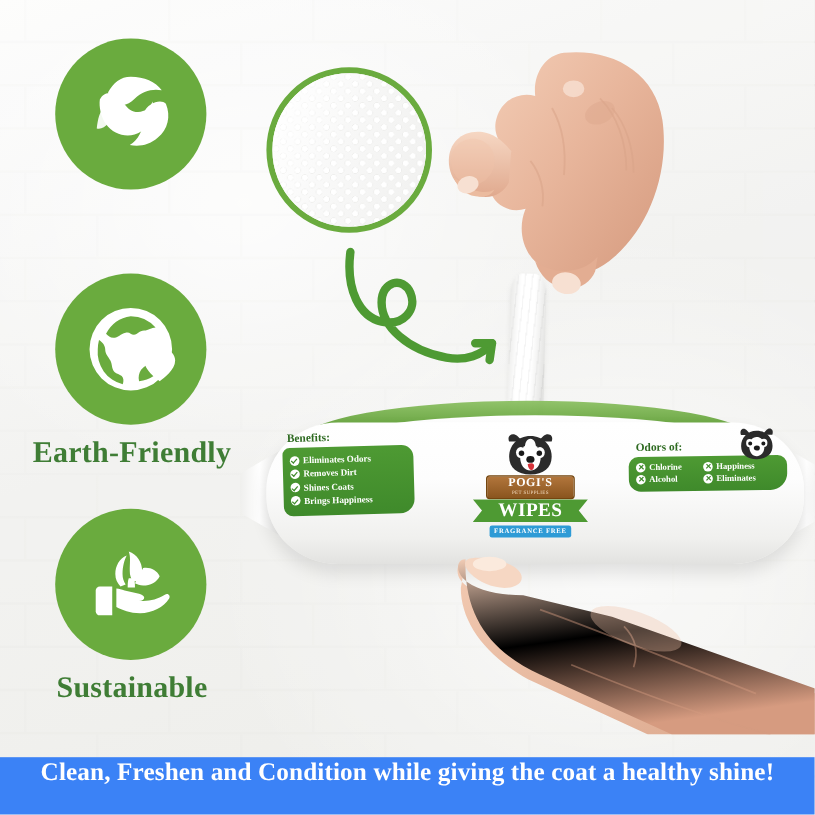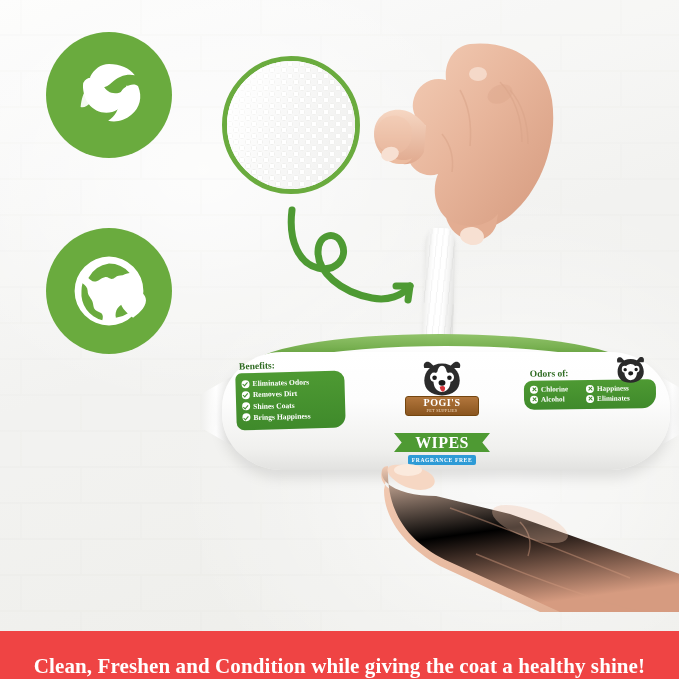--- a/index.html
+++ b/index.html
@@ -143,21 +143,21 @@
     border:1px solid #74460f;
   }
   .brand{color:#ffffff;font-size:10px;font-weight:700;letter-spacing:.5px;line-height:10px;}
   .brand-sub{color:#f3dcc0;font-size:4.2px;letter-spacing:.3px;line-height:5px;}
   .ribbon{
     margin:3px auto 0;background:#4e9a33;color:#ffffff;
     font-size:16px;font-weight:700;letter-spacing:.4px;line-height:19px;
     width:126px;
     clip-path:polygon(0 0,100% 0,92% 50%,100% 100%,0 100%,8% 50%);
   }
-  .ribbon.two{width:96px;margin-top:17px;}
+  .ribbon.two{width:96px;margin-top:0;}
   .frag{
     margin:3px auto 0;background:#2e9bd6;color:#ffffff;
     font-size:5.6px;font-weight:700;letter-spacing:.6px;
     width:68px;padding:2px 0;border-radius:2px;
   }
 
   
   .freeof{
     position:absolute;right:14px;top:28px;width:120px;
     background:linear-gradient(180deg,#4e9a33 0%,#3f8a2b 100%);
@@ -179,22 +179,22 @@
   .free-item .x:before{transform:rotate(45deg);}
   .free-item .x:after{transform:rotate(-45deg);}
   .free-item span{color:#ffffff;font-size:7.2px;font-weight:700;white-space:nowrap;}
   .dog-peek{position:absolute;right:6px;top:-24px;width:38px;height:30px;}
 
   
   .arm{position:absolute;left:380px;top:462px;width:320px;height:150px;}
 
   
   .banner{
-    position:absolute;left:0;right:0;bottom:0;height:48px;background:#ef4444;
-    display:flex;align-items:flex-end;justify-content:center;
+    position:absolute;left:0;right:0;bottom:0;height:48px;background:#3b82f6;
+    display:flex;align-items:flex-start;justify-content:center;
   }
   .banner span{
     color:#ffffff;font-size:21px;font-weight:700;letter-spacing:.1px;
     font-family:"Liberation Serif",serif;white-space:nowrap;
   }
 </style>
 </head>
 <body>
 
 <div id="stage">
@@ -355,22 +355,38 @@
 
     <div class="feature">
       <div class="badge">
         <svg width="86" height="86" viewBox="0 0 100 100" aria-hidden="true">
           <g fill="#ffffff">
             <path d="M50 10a40 40 0 1 0 0 80 40 40 0 0 0 0-80zm0 8a32 32 0 0 1 24 11c-4 0-7 3-11 3-5 0-6 4-10 4-3 0-4-3-8-2-5 1-7 5-12 5-3 0-5-2-7-4A32 32 0 0 1 50 18zM18 50c0-3 .4-6 1.2-9 3 2 6 5 6 9 0 5 3 7 5 11 2 4 1 8 4 11 2 2 5 2 7 4 2 2 2 5 1 8A32 32 0 0 1 18 50zm40 31c-1-4 0-8 2-11 3-4 7-6 11-6 4 0 7-3 9-7 1 2 2 5 2 8a32 32 0 0 1-24 16z"></path>
             <path d="M74 50c-6 0-11 5-11 11 0 9 11 17 15 20 4-3 15-11 15-20 0-6-5-11-11-11-2 0-4 1-4 2-1-1-2-2-4-2z"></path>
           </g>
         </svg>
       </div>
+      <div class="feat-label">Earth-Friendly</div>
     </div>
 
+    <div class="feature">
+      <div class="badge">
+        <svg width="86" height="86" viewBox="0 0 100 100" aria-hidden="true">
+          <g fill="#ffffff">
+            <path d="M48 18c8 3 13 10 13 19 0 4-1 7-3 10h-6c-2-3-3-6-3-10 0-8 1-14-1-19z"></path>
+            <path d="M46 22c-7 3-11 10-11 18 0 5 2 9 5 12l5-2c-2-3-3-6-3-10 0-8 2-14 4-18z"></path>
+            <path d="M62 34c7-1 13 2 16 8-3 6-9 9-16 9-3 0-6-1-8-2 3-5 5-10 8-15z"></path>
+            <path d="M48 44h5c1 3 1 6 1 9h-7c0-3 0-6 1-9z"></path>
+            <path d="M20 52h12v28H20a4 4 0 0 1-4-4V56a4 4 0 0 1 4-4z"></path>
+            <path d="M36 54c3 0 5 1 8 2l14 3c3 1 5 2 5 4 0 2-2 3-5 3l-16-1 20 1c8 0 14-2 21-6 3-2 6 1 4 4-5 8-16 14-28 14-10 0-17-3-23-6V54z"></path>
+          </g>
+        </svg>
+      </div>
+      <div class="feat-label">Sustainable</div>
+    </div>
   </div>
 
   <div class="wipe-circle">
     <div class="tex"></div>
     <div class="glint"></div>
   </div>
 
   <div class="curl">
     <svg width="140" height="112" viewBox="0 0 140 112" aria-hidden="true">
       <g fill="none" stroke="#4e9a33" stroke-width="7" stroke-linecap="round">

